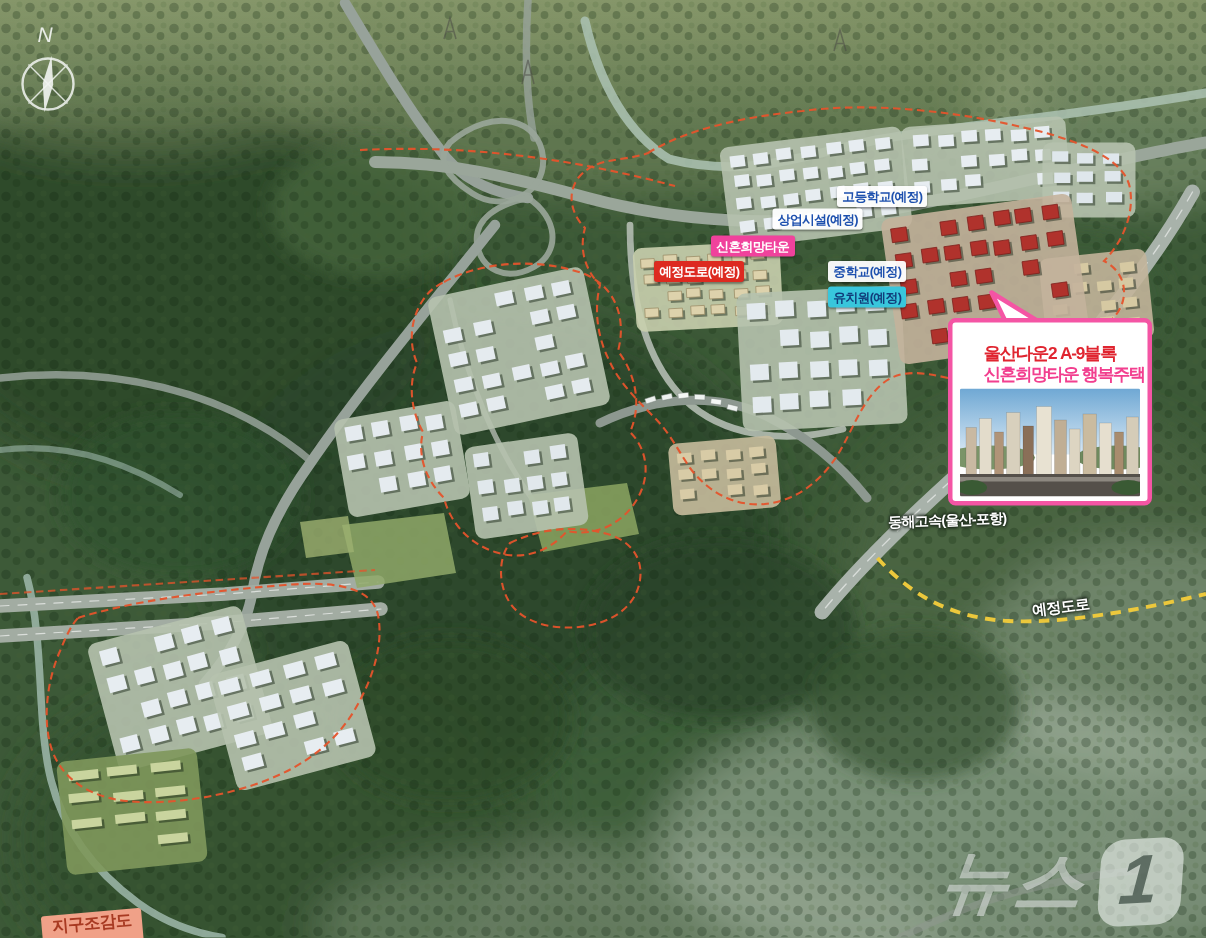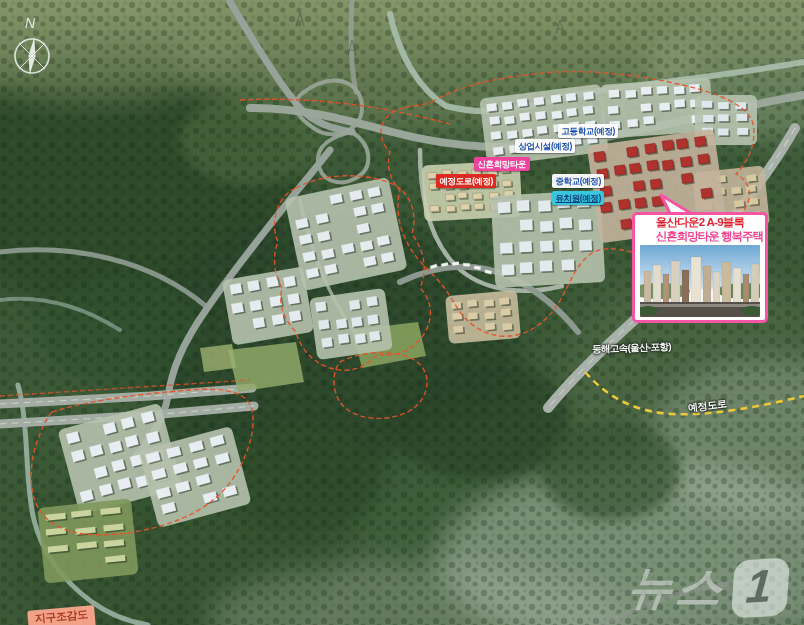--- a/index.html
+++ b/index.html
@@ -7,30 +7,30 @@
          background:#3d5a38;font-family:"Liberation Sans",sans-serif;}
   .scene svg.terrain{position:absolute;left:0;top:0;}
 
   
   .map-label{position:absolute;font-weight:bold;font-size:8.5px;line-height:11px;
              padding:1.5px 3.5px;border-radius:2px;white-space:nowrap;letter-spacing:-0.4px;
              box-shadow:0 1px 1.5px rgba(0,0,0,.4);}
   .lbl-school{background:rgba(255,255,255,.95);color:#1d50ae;}
   .lbl-pink{background:#f0429c;color:#fff;}
   .lbl-red{background:#dd2a20;color:#fff;}
-  .lbl-cyan{background:#38c6dc;color:#113d7a;text-decoration:underline;}
+  .lbl-cyan{background:#38c6dc;color:#113d7a;}
   .lbl-road{background:none;box-shadow:none;padding:0;color:#fff;font-size:10px;
             text-shadow:0 0 2px #1a241a,0 1px 2px #1a241a,0 -1px 2px #1a241a;}
   .lbl-expwy{font-size:9.5px;letter-spacing:-0.6px;}
   .lbl-siteview{background:#f0a188;color:#a83a22;font-size:11px;padding:3px 7px 8px;
                 transform:rotate(-5deg);box-shadow:none;border-radius:2px;}
 
   
   .callout{position:absolute;left:632px;top:212px;width:126px;background:#fff;
-           border:3px solid #f455a4;border-radius:5px;padding:0 2px 3px;}
+           border:3px solid #f455a4;border-radius:5px;padding:14px 2px 3px;}
   .callout .l1{color:#e02530;font-weight:bold;font-size:11.5px;line-height:14px;
                text-align:center;letter-spacing:-0.8px;}
   .callout .l2{color:#f23f8f;font-weight:bold;font-size:11.5px;line-height:14px;
                text-align:right;letter-spacing:-1px;}
   .callout svg{display:block;width:120px;height:72px;margin:2px auto 0;border-radius:1px;}
   .callout-arrow{position:absolute;left:646px;top:188px;width:60px;height:46px;}
 
   
   .compass{position:absolute;left:8px;top:12px;width:50px;height:72px;}
 

